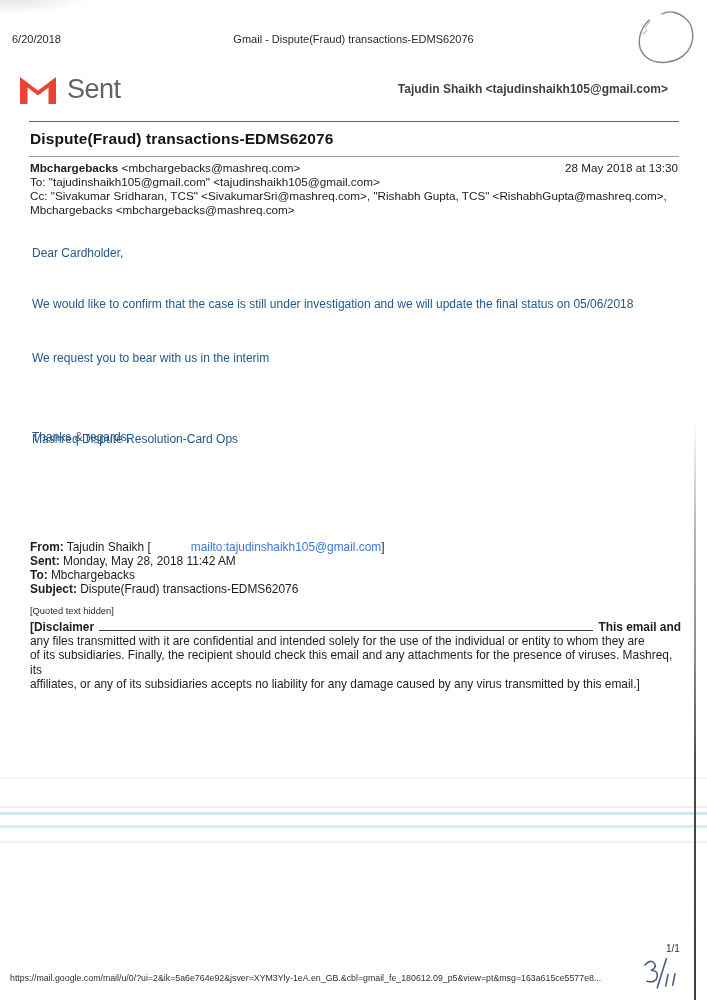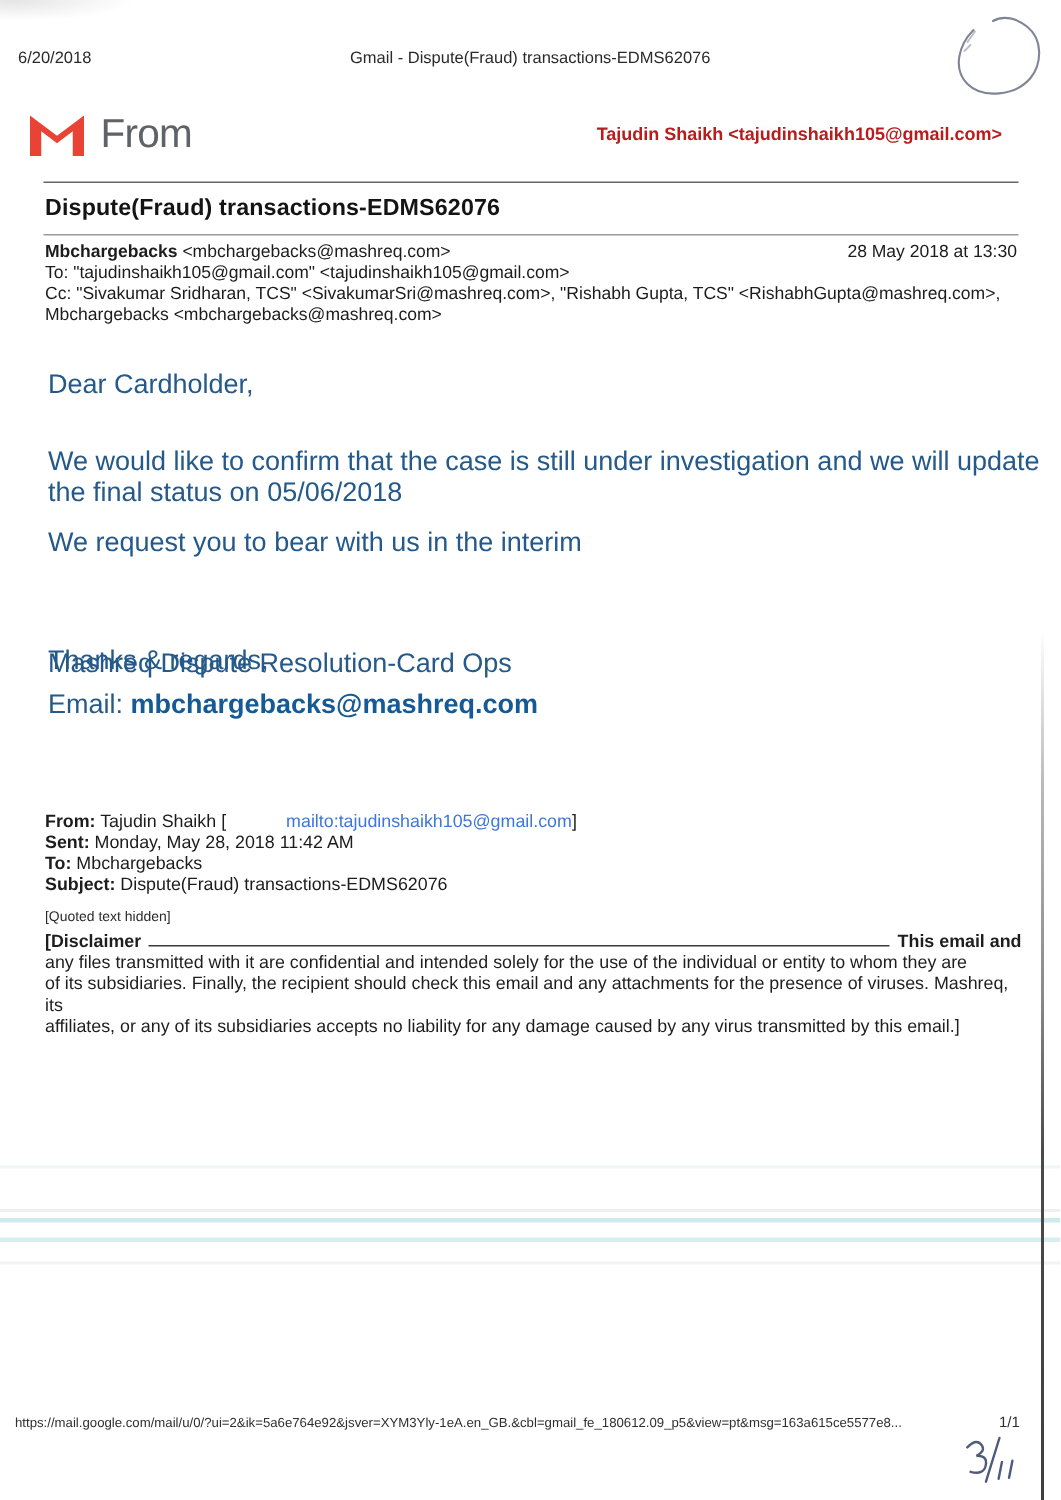--- a/index.html
+++ b/index.html
@@ -8,48 +8,48 @@
     font-family:"Liberation Sans", sans-serif;color:#222;
   }
   .abs{position:absolute;}
   
   .print-date{left:12px;top:33px;font-size:11px;color:#2a2a2a;}
   .print-title{left:0;right:0;top:33px;text-align:center;font-size:11px;color:#2a2a2a;}
   
   .logo{left:18px;top:74px;display:flex;align-items:center;gap:9px;}
   .logo svg{display:block;}
   .wordmark{font-size:27px;color:#5f6368;letter-spacing:-0.5px;line-height:1;}
-  .account{right:39px;top:82px;font-size:12px;font-weight:bold;color:#b91c1c;}
+  .account{right:39px;top:82px;font-size:12px;font-weight:bold;color:#404040;}
   
   .rule1{left:29px;right:28px;top:121px;border-top:1.5px solid #4a4a4a;opacity:.85;}
   .rule2{left:29px;right:28px;top:156px;border-top:1px solid #9a9a9a;}
   .subject{left:30px;top:130px;font-size:15.5px;font-weight:bold;color:#141414;letter-spacing:.1px;}
   
   .msghead{left:30px;top:161px;width:648px;font-size:11.7px;line-height:13.9px;color:#1c1c1c;}
   .msghead .row1{display:flex;justify-content:space-between;}
   .bold{font-weight:bold;}
   
-  .body-blue{color:#24598a;font-size:18px;}
+  .body-blue{color:#24598a;font-size:12px;}
   .b-greet{left:32px;top:246px;}
   .b-line1{left:32px;top:297px;}
   .b-line2{left:32px;top:351px;}
   .b-close{left:32px;top:430px;}
   .b-sign{left:32px;top:432px;}
   .b-email{left:32px;top:459px;}
   .b-email .addr{font-weight:bold;color:#155a94;}
   
   .quoted{left:30px;top:540px;font-size:11.9px;line-height:14.1px;color:#1c1c1c;}
   .link{color:#3c78d8;padding-left:40px;}
   .qhidden{left:30px;top:606px;font-size:9.3px;color:#2a2a2a;}
   
   .disc{left:30px;top:619px;width:651px;font-size:11.9px;line-height:14.2px;color:#1e1e1e;}
   .disc .l1{display:flex;align-items:baseline;font-weight:bold;}
   .disc .fill{flex:1;border-bottom:1px solid #3a3a3a;margin:0 5px 2px 5px;height:11px;}
   
-  .furl{left:10px;top:943px;font-size:8.8px;color:#2f2f2f;white-space:nowrap;}
+  .furl{left:10px;top:973px;font-size:8.8px;color:#2f2f2f;white-space:nowrap;}
   .fpage{left:666px;top:943px;font-size:10px;color:#2f2f2f;}
   
   .scanline{left:0;right:0;height:2px;}
   .sl1{top:777px;background:#eef6f7;height:2px;}
   .sl2{top:806px;background:#e9eded;height:2px;opacity:.8;}
   .sl3{top:812px;background:#cdeaec;height:3px;}
   .sl4{top:825px;background:#d8eff0;height:3px;}
   .sl5{top:841px;background:#f0f4f4;height:2px;}
   .vline{left:694px;top:420px;width:2px;height:580px;
     background:linear-gradient(#ffffff00,#b9b9b9 18%,#8a8a8a 42%,#4a4a4a 60%,#3f3f3f);}
@@ -80,21 +80,21 @@
       <path d="M12 22 l5 -7 M10 28 l4 -4" fill="none" stroke="#8a8fa0" stroke-width="1.2" stroke-linecap="round" opacity="0.6"></path>
     </svg>
   </div>
 
   <div class="abs logo">
     <span>
       <svg width="40" height="31" viewBox="0 0 40 31">
         <path d="M2 30 V3 l18 13.5 L38 3 v27 h-7.5 V13.5 L20 21.5 9.5 13.5 V30 Z" fill="#e94335"></path>
       </svg>
     </span>
-    <span class="wordmark">From</span>
+    <span class="wordmark">Sent</span>
   </div>
   <div class="abs account">Tajudin Shaikh &lt;tajudinshaikh105@gmail.com&gt;</div>
 
   <div class="abs rule1"></div>
   <div class="abs subject">Dispute(Fraud) transactions-EDMS62076</div>
   <div class="abs rule2"></div>
 
   <div class="abs msghead">
     <div class="row1">
       <span><span class="bold">Mbchargebacks</span><span> &lt;mbchargebacks@mashreq.com&gt;</span></span>
@@ -103,23 +103,20 @@
     <div>To: "tajudinshaikh105@gmail.com" &lt;tajudinshaikh105@gmail.com&gt;</div>
     <div>Cc: "Sivakumar Sridharan, TCS" &lt;SivakumarSri@mashreq.com&gt;, "Rishabh Gupta, TCS" &lt;RishabhGupta@mashreq.com&gt;,</div>
     <div>Mbchargebacks &lt;mbchargebacks@mashreq.com&gt;</div>
   </div>
 
   <div class="abs body-blue b-greet">Dear Cardholder,</div>
   <div class="abs body-blue b-line1">We would like to confirm that the case is still under investigation and we will update the final status on 05/06/2018</div>
   <div class="abs body-blue b-line2">We request you to bear with us in the interim</div>
   <div class="abs body-blue b-close">Thanks &amp; regards,</div>
   <div class="abs body-blue b-sign">Mashreq Dispute Resolution-Card Ops</div>
-  <div class="abs body-blue b-email">
-    <span>Email: </span><span class="addr">mbchargebacks@mashreq.com</span>
-  </div>
 
   <div class="abs quoted">
     <div><span class="bold">From:</span><span> Tajudin Shaikh [</span><span class="link">mailto:tajudinshaikh105@gmail.com</span><span>]</span></div>
     <div><span class="bold">Sent:</span><span> Monday, May 28, 2018 11:42 AM</span></div>
     <div><span class="bold">To:</span><span> Mbchargebacks</span></div>
     <div><span class="bold">Subject:</span><span> Dispute(Fraud) transactions-EDMS62076</span></div>
   </div>
 
   <div class="abs qhidden">[Quoted text hidden]</div>
 

